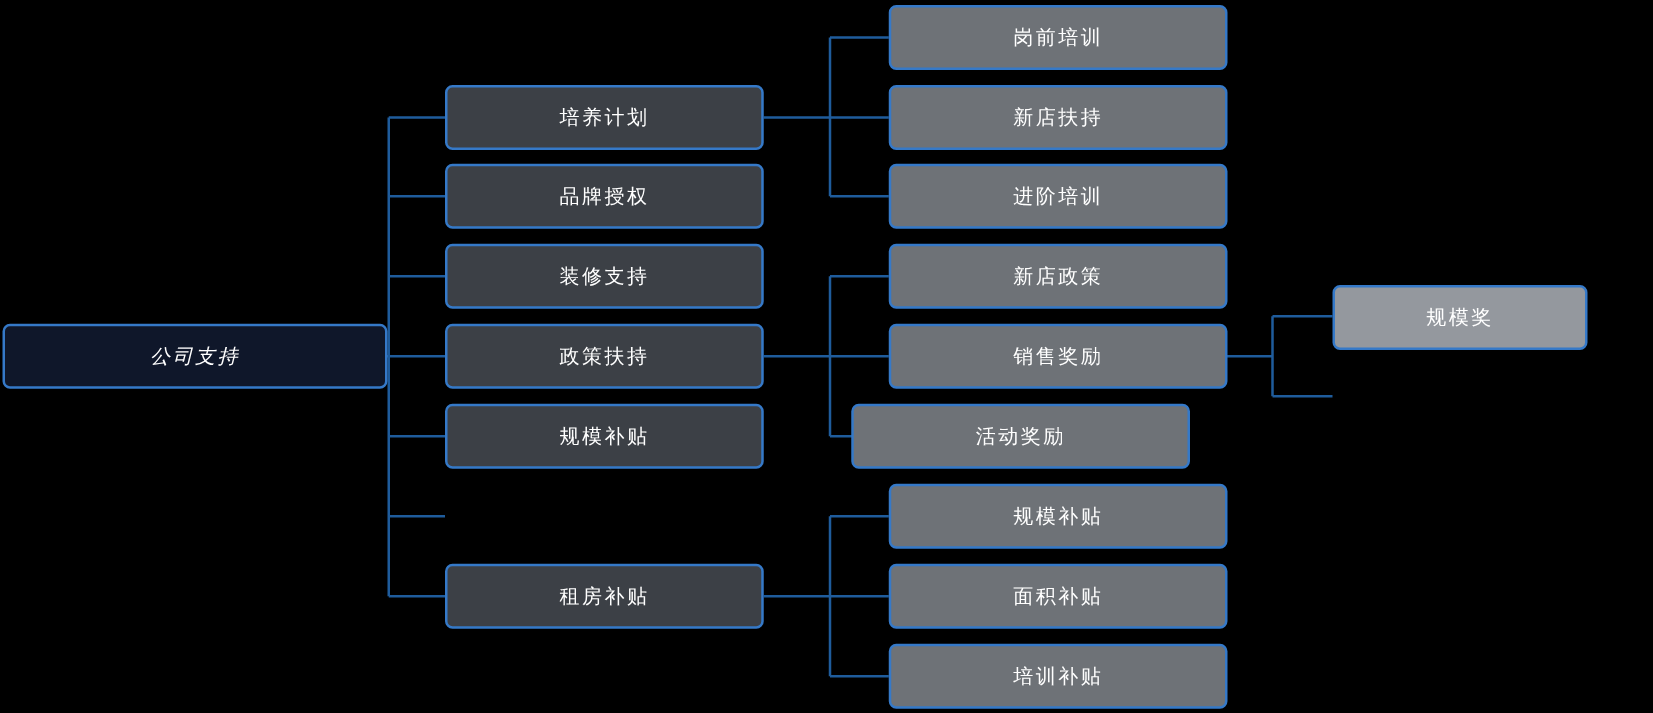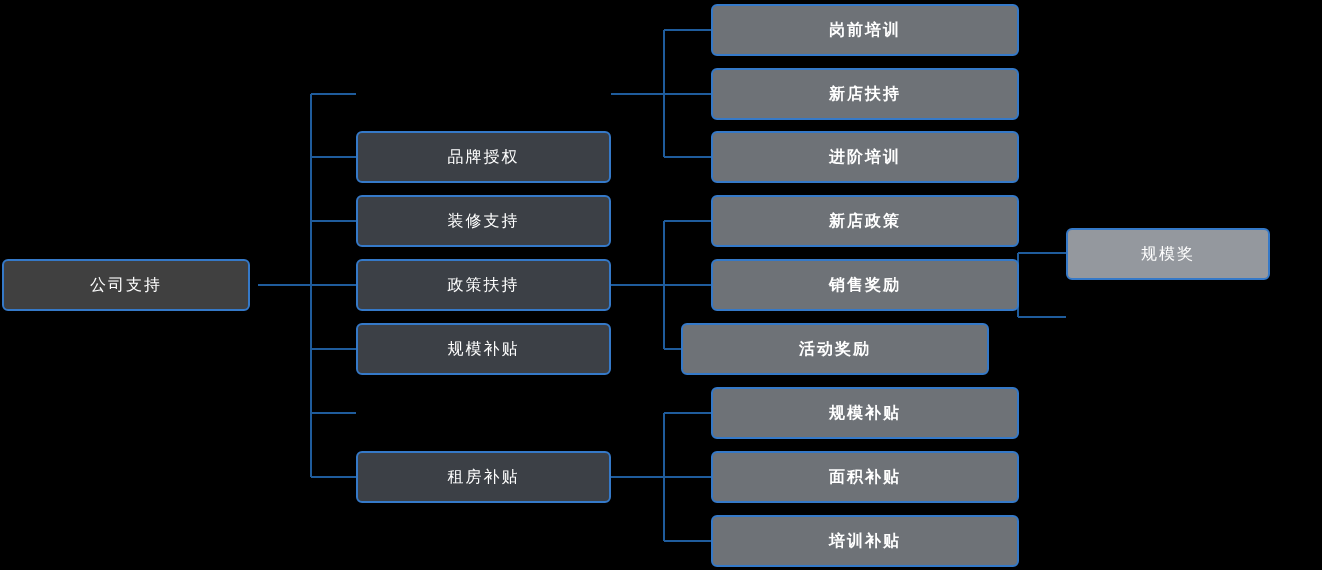--- a/index.html
+++ b/index.html
@@ -27,23 +27,23 @@
     align-items: center;
     justify-content: center;
     text-align: center;
     color: #ffffff;
     font-size: 16px;
     letter-spacing: 2px;
     line-height: 1.3;
     white-space: pre-line;
     cursor: default;
   }
-  .root  { width: 248px; background: #404040; }
+  .root  { width: 308px; background: #0f172a; font-style: italic; }
   .l2    { background: #3c4046; }
-  .l3    { width: 308px; background: #6e7277; font-weight: bold; }
+  .l3    { width: 271px; background: #6e7277; }
   .l4    { width: 204px; background: #94989e; }
 </style>
 </head>
 <body>
 
 <div class="canvas">
 
   <svg class="connectors" viewBox="0 0 1322 570" xmlns="http://www.w3.org/2000/svg">
     <path fill="none" stroke="#1f5c9c" stroke-width="2" d="
       M258 285 H311
@@ -76,20 +76,21 @@
 
       M967 285 H1018
       M1018 253 V317
       M1018 253 H1066
       M1018 317 H1066
     "></path>
   </svg>
 
   <div class="node root" style="left:2px; top:259px">公司支持</div>
 
+  <div class="node l2" style="left:356px; top:68px">培养计划</div>
   <div class="node l2" style="left:356px; top:131px">品牌授权</div>
   <div class="node l2" style="left:356px; top:195px">装修支持</div>
   <div class="node l2" style="left:356px; top:259px">政策扶持</div>
   <div class="node l2" style="left:356px; top:323px">规模补贴</div>
   <div class="node l2" style="left:356px; top:451px">租房补贴</div>
 
   <div class="node l3" style="left:711px; top:4px">岗前培训</div>
   <div class="node l3" style="left:711px; top:68px">新店扶持</div>
   <div class="node l3" style="left:711px; top:131px">进阶培训</div>
 

